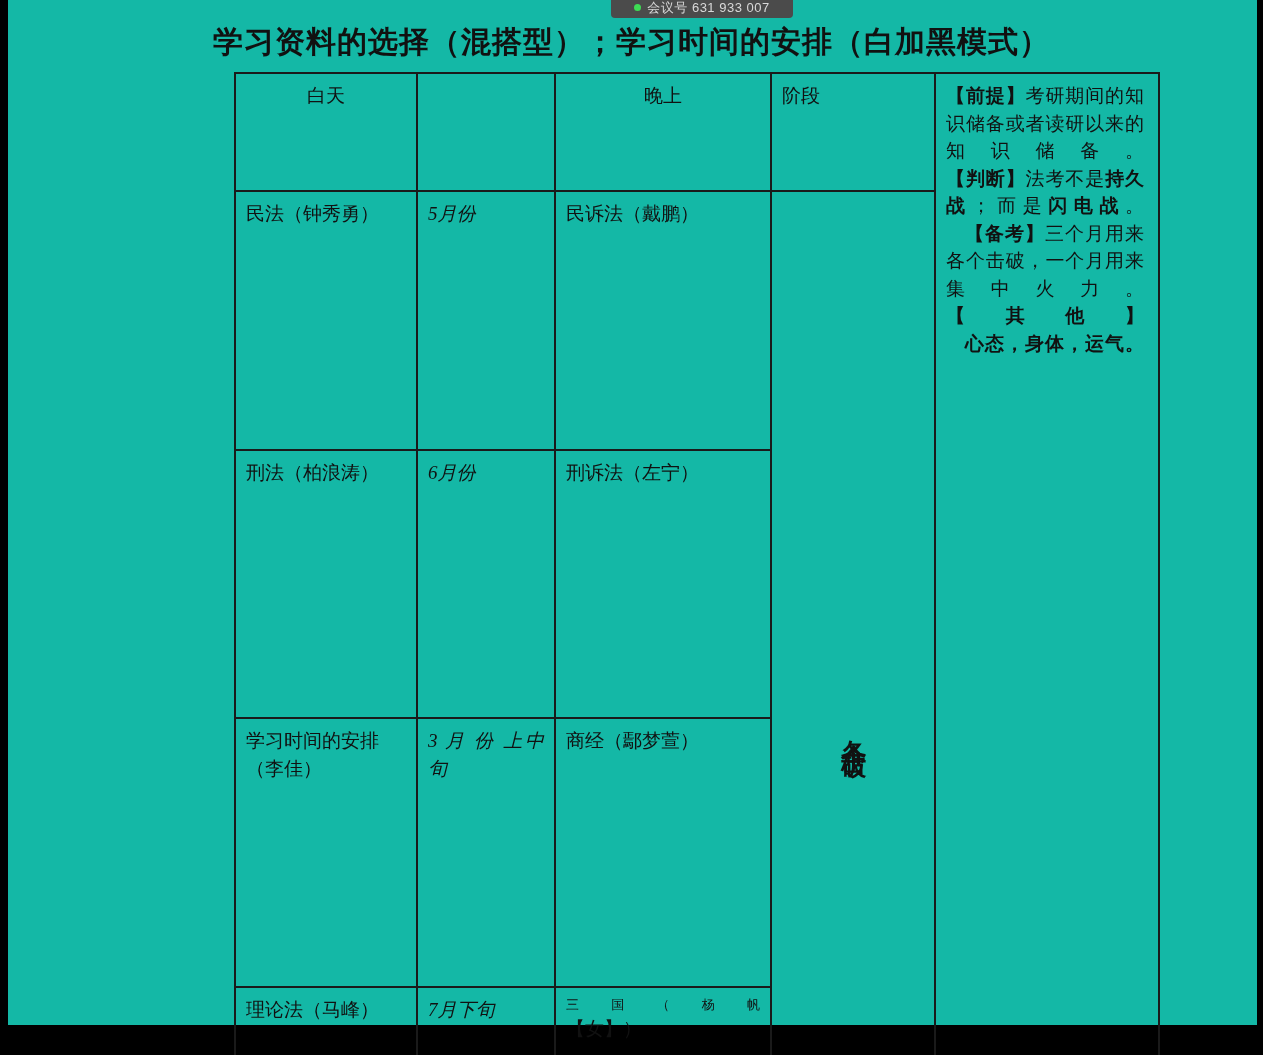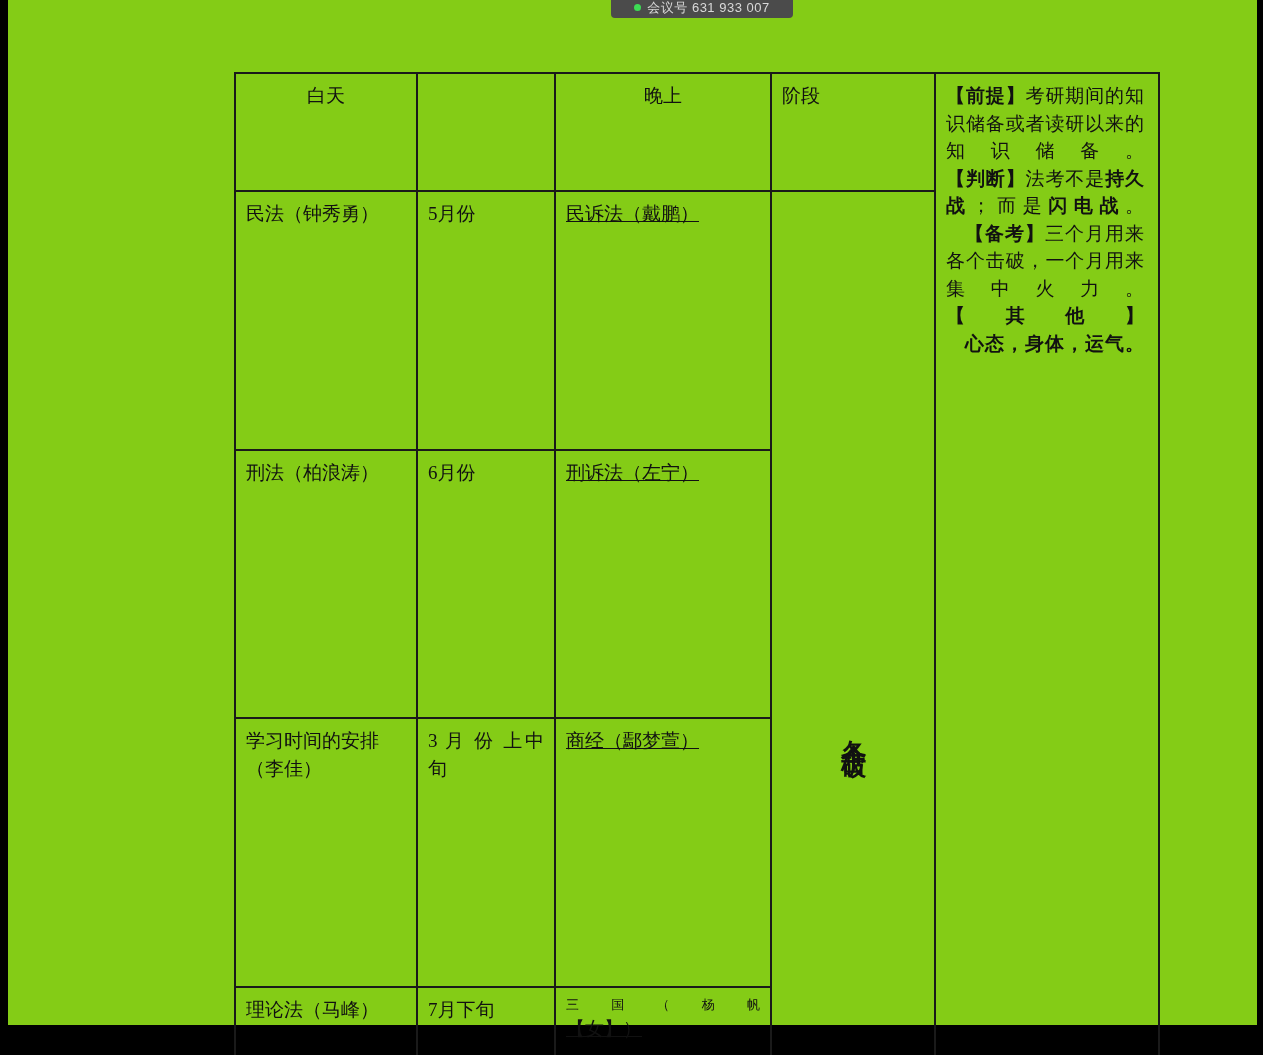--- a/index.html
+++ b/index.html
@@ -12,21 +12,21 @@
     height: 1055px;
     font-family: "Liberation Serif", "DejaVu Serif", serif;
     overflow: hidden;
     position: relative;
   }
   .screen {
     position: absolute;
     left: 0; top: 0;
     width: 1263px;
     height: 1055px;
-    background: #84cc16;
+    background: #14b8a6;
   }
   
   .bar-left {
     position: absolute;
     left: 0; top: 0;
     width: 8px; height: 1025px;
     background: #000;
   }
   .bar-right {
     position: absolute;
@@ -97,40 +97,40 @@
   }
   table.main td {
     border: 2px solid #1a1a1a;
     vertical-align: top;
     padding: 8px 10px;
     color: #111;
     font-size: 19px;
     line-height: 1.45;
   }
   td.c-day     { width: 182px; }
-  td.c-month   { width: 138px; }
+  td.c-month   { width: 138px; font-style: italic; }
   td.c-night   { width: 216px; }
   td.c-stage   { width: 164px; }
   td.c-note    { width: 222px; }
 
   .hdr-big {
     text-align: center;
     font-size: 30px;
     line-height: 1.2;
     padding-top: 20px;
   }
   .hdr-small {
     font-size: 17px;
     padding-top: 14px;
     padding-left: 14px;
   }
   .row-cell {
     font-size: 19px;
   }
-  .night-cell { font-size: 19px; text-decoration: underline; }
+  .night-cell { font-size: 19px; }
   .night-justify {
     text-align: justify;
     text-align-last: justify;
     font-size: 13px;
   }
   .vertical-txt {
     writing-mode: vertical-rl;
     text-orientation: upright;
     font-weight: bold;
     font-size: 25px;
@@ -165,20 +165,21 @@
 <div class="screen">
 
   <div class="bar-left"></div>
   <div class="bar-right"></div>
   <div class="bar-bottom"></div>
 
   <div class="meeting-pill">
     <span class="dot"></span><span class="txt">会议号 631 933 007</span>
   </div>
 
+  <div class="title">学习资料的选择（混搭型）；学习时间的安排（白加黑模式）</div>
 
   <div class="table-wrap">
     <table class="main">
       <colgroup>
         <col style="width:182px">
         <col style="width:138px">
         <col style="width:216px">
         <col style="width:164px">
         <col style="width:224px">
       </colgroup>

